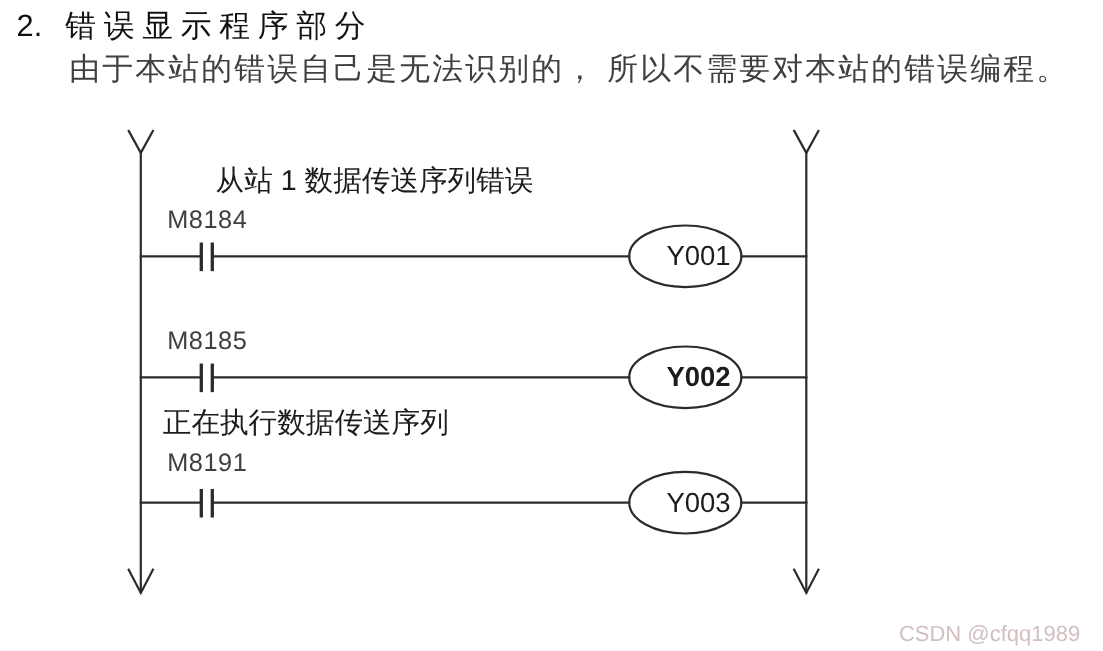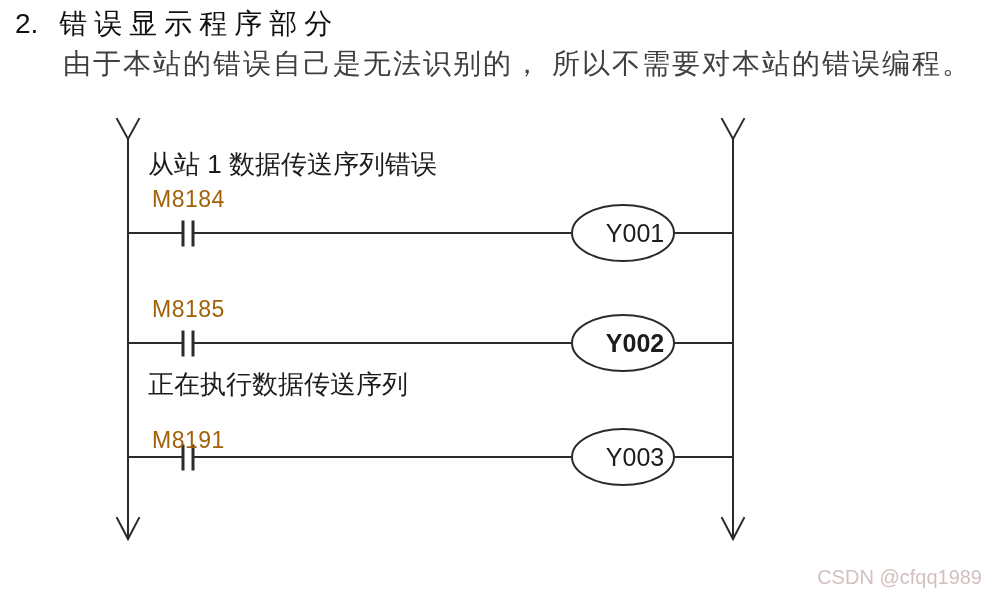--- a/index.html
+++ b/index.html
@@ -24,29 +24,29 @@
     font-size:28px;line-height:34px;letter-spacing:2px;
     white-space:nowrap;color:#404040;
   }
   .ladder-svg{position:absolute;left:0;top:0;}
   .rung-label{
     position:absolute;left:148px;
     font-size:26px;line-height:28px;white-space:nowrap;color:#1c1c1c;
   }
   .device-label{
     position:absolute;left:152px;
-    font-size:23px;line-height:25px;letter-spacing:0.5px;color:#a16207;
+    font-size:23px;line-height:25px;letter-spacing:0.5px;color:#404040;
   }
   .coil-label{
     position:absolute;left:572px;width:126px;
     text-align:center;font-size:25px;line-height:28px;color:#1c1c1c;
   }
-  .r1-label{top:150px;} .r1-device{top:187px;} .r1-coil{top:219px;}
+  .r1-label{top:150px;margin-left:48px;} .r1-device{top:187px;} .r1-coil{top:219px;}
   .r2-label{top:261px;} .r2-device{top:297px;} .r2-coil{top:329px;font-weight:bold;}
-  .r3-label{top:370px;} .r3-device{top:408px;margin-top:20px;} .r3-coil{top:443px;}
+  .r3-label{top:370px;} .r3-device{top:408px;} .r3-coil{top:443px;}
   .watermark{
     position:absolute;right:21px;bottom:3px;
     font-size:20px;line-height:24px;color:#d3bfbf;
     white-space:nowrap;
   }
 </style>
 </head>
 <body>
 
 <div class="page">

